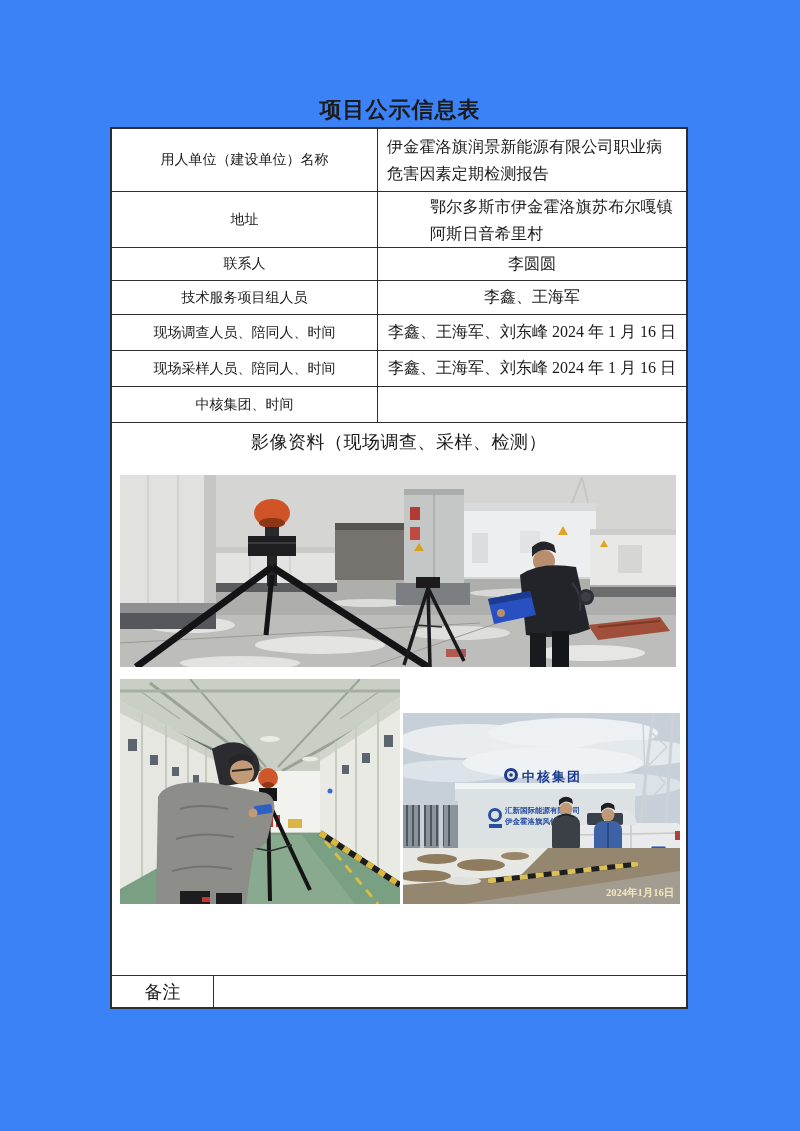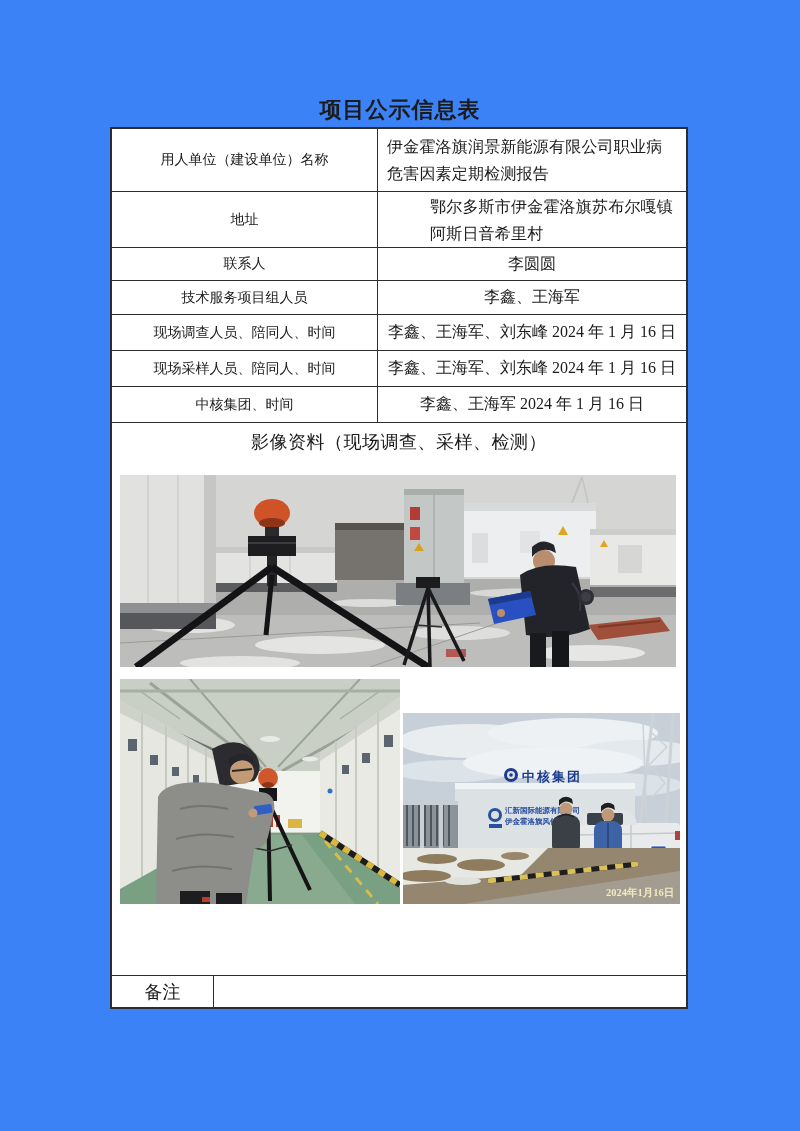--- a/index.html
+++ b/index.html
@@ -81,21 +81,20 @@
       <div class="cell value mid-val">李鑫、王海军、刘东峰 2024 年 1 月 16 日</div>
     </div>
 
     <div class="t-row h36">
       <div class="cell label">现场采样人员、陪同人、时间</div>
       <div class="cell value mid-val">李鑫、王海军、刘东峰 2024 年 1 月 16 日</div>
     </div>
 
     <div class="t-row h36">
       <div class="cell label">中核集团、时间</div>
-      <div class="cell value">李鑫、王海军 2024 年 1 月 16 日</div>
     </div>
 
     <div class="media-cell">
       <div class="media-header">影像资料（现场调查、采样、检测）</div>
 
       <svg class="photo photo-rooftop" width="556" height="192" viewBox="0 0 556 192">
         <rect x="0" y="0" width="556" height="192" fill="#d5d5d3"></rect>
 
         <g>
           <rect x="0" y="104" width="556" height="88" fill="#aeaeac"></rect>

